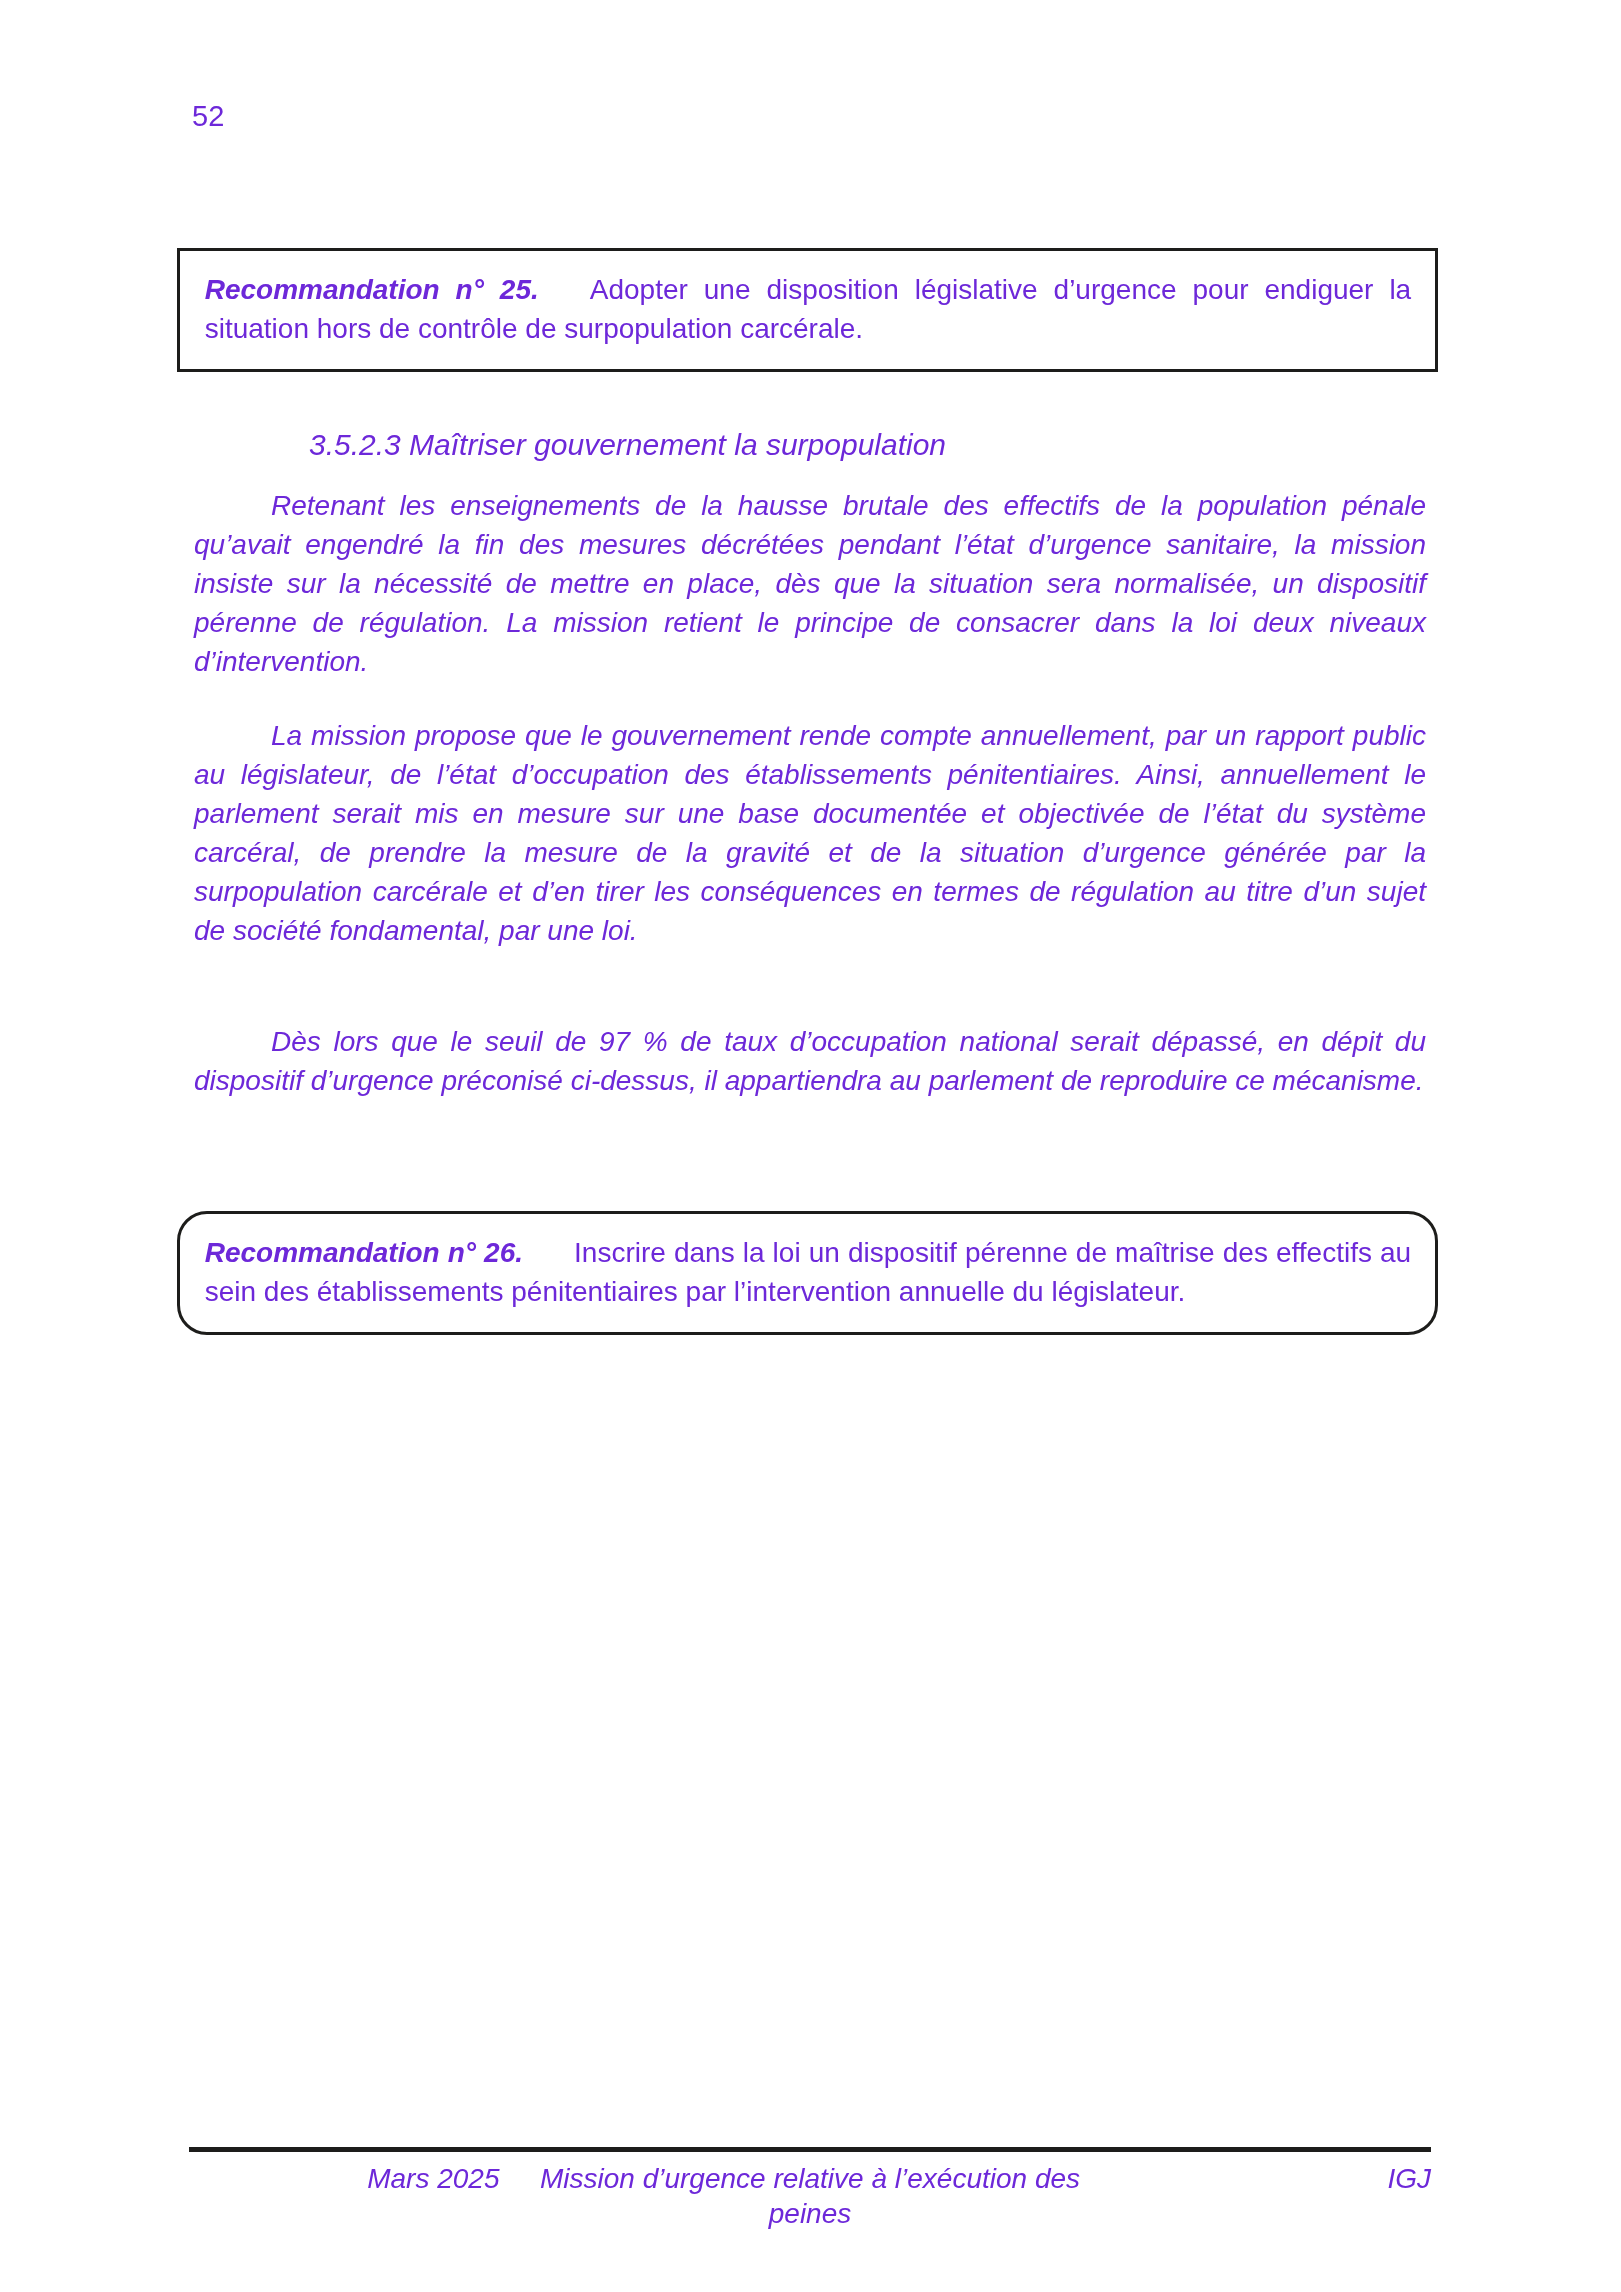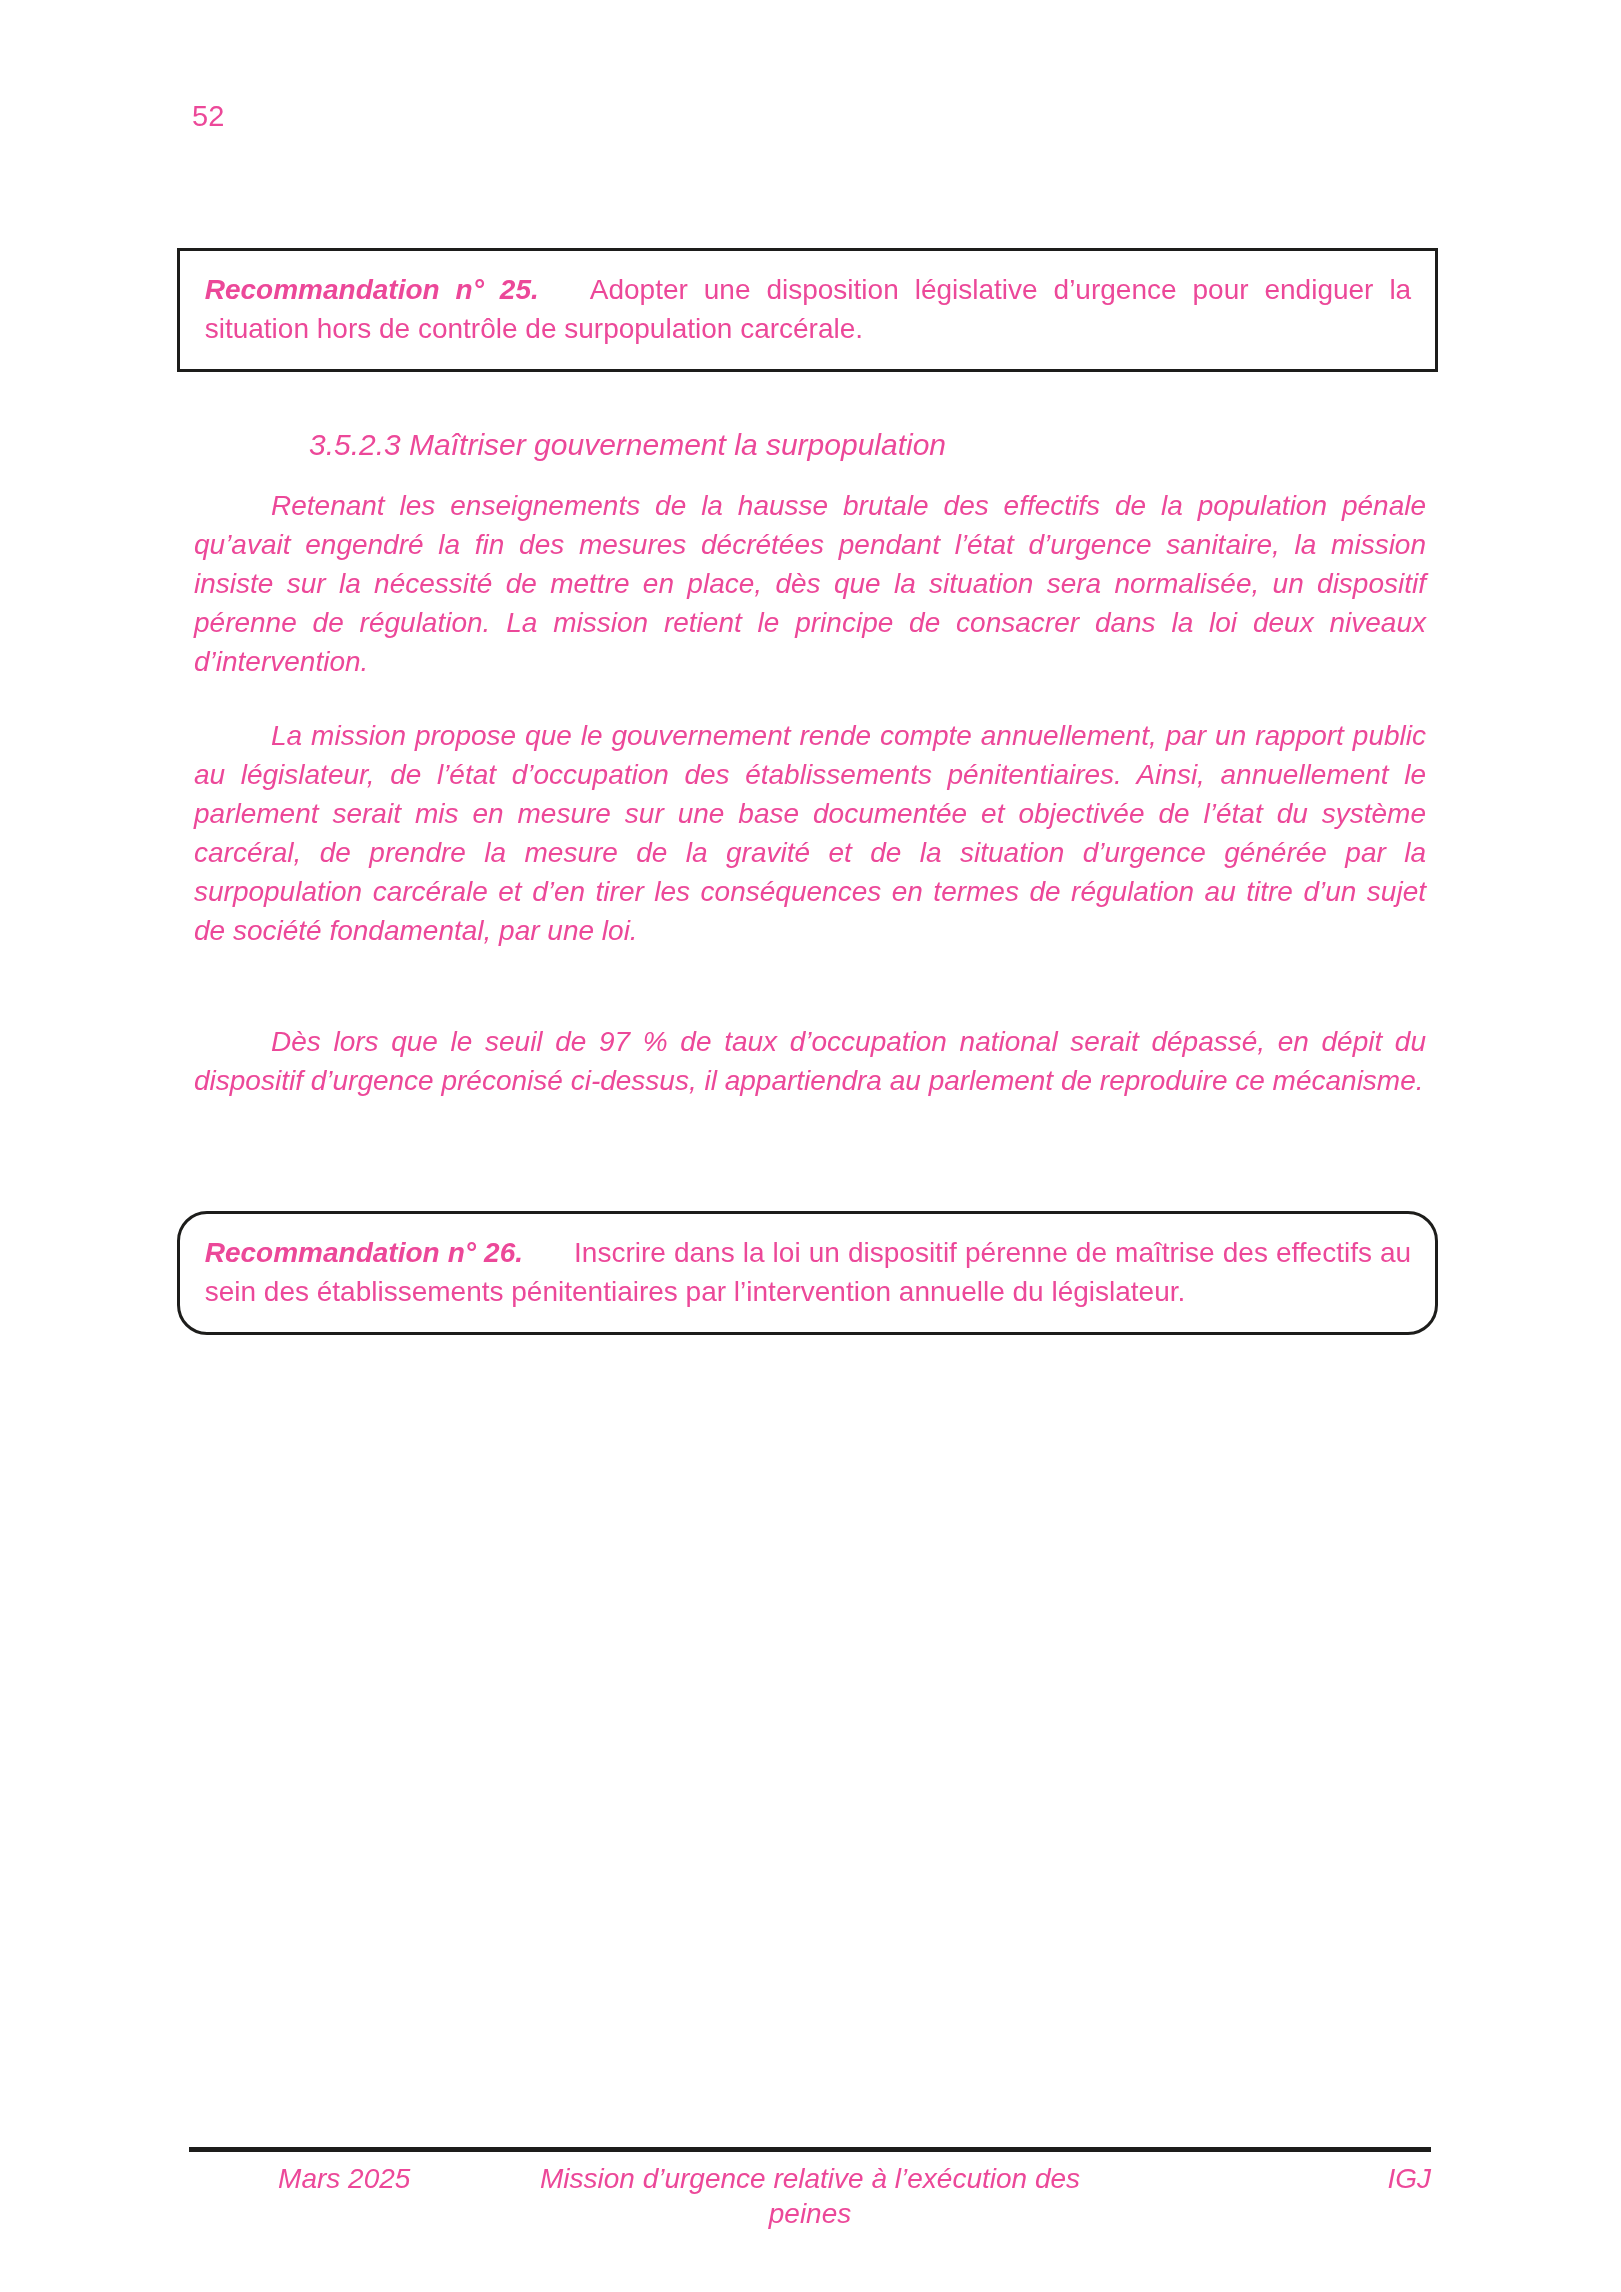--- a/index.html
+++ b/index.html
@@ -5,21 +5,21 @@
   html, body {
     margin: 0;
     padding: 0;
     background: #ffffff;
   }
   .page {
     position: relative;
     width: 1621px;
     height: 2293px;
     background: #ffffff;
-    color: #ec4899;
+    color: #6d28d9;
     font-family: "Liberation Sans", sans-serif;
     overflow: hidden;
   }
   .page-number {
     position: absolute;
     left: 192px;
     top: 100px;
     font-size: 29px;
     line-height: 33px;
   }
@@ -84,21 +84,21 @@
     position: absolute;
     left: 189px;
     top: 2161px;
     width: 1242px;
     display: flex;
     align-items: baseline;
     font-size: 28px;
     line-height: 35px;
     font-style: italic;
   }
-  .footer-left  { flex: 1; text-align: center; }
+  .footer-left  { flex: 1; text-align: right; }
   .footer-center{ flex: 2; text-align: center; }
   .footer-right { flex: 1; text-align: right; }
 </style>
 </head>
 <body>
 
 <div class="page">
 
   <div class="page-number">52</div>
 

